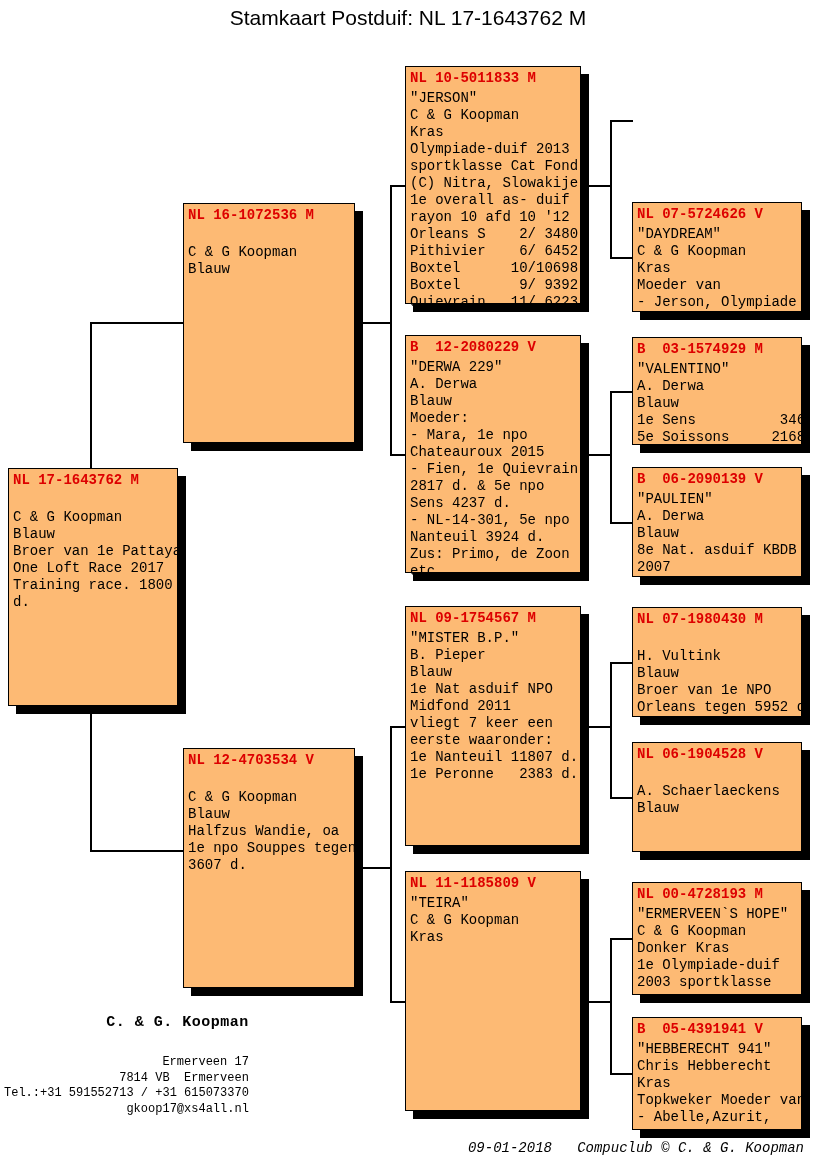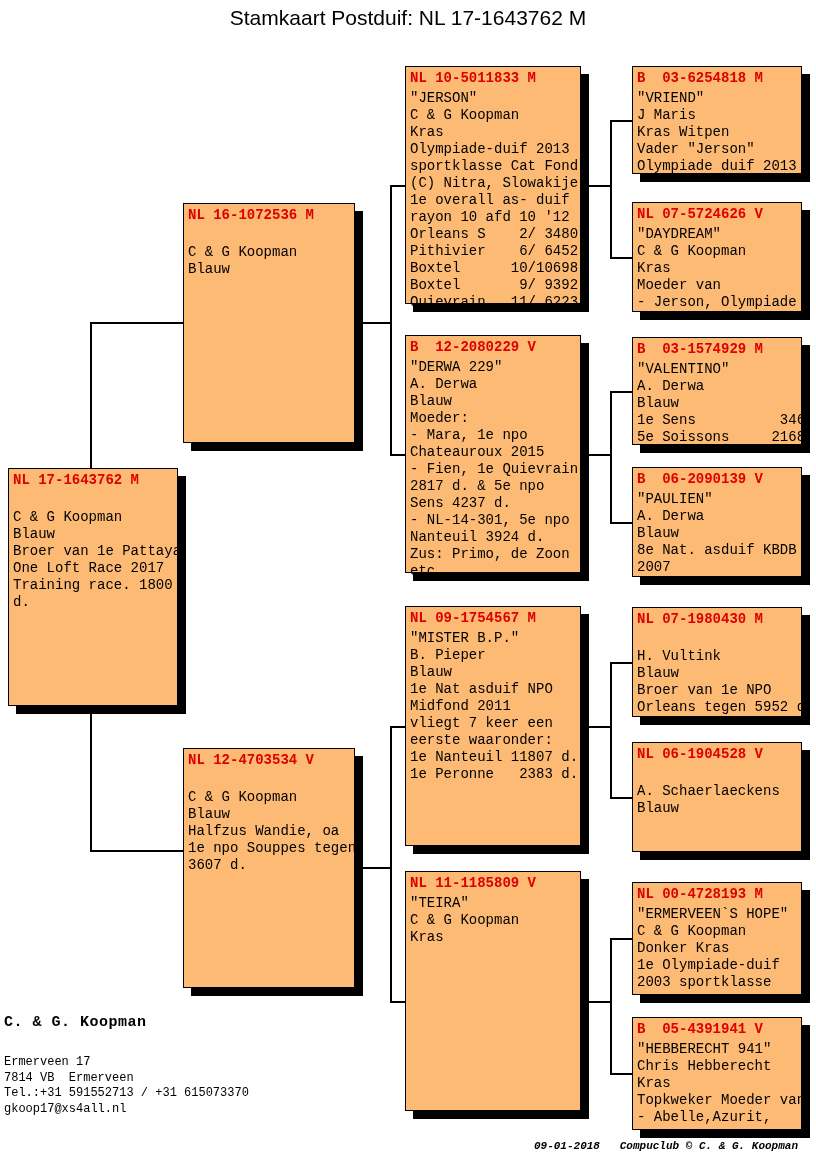--- a/index.html
+++ b/index.html
@@ -32,26 +32,26 @@
     font-weight: bold;
     font-size: 14px; line-height: 17px;
     white-space: pre;
     margin-bottom: 3px;
   }
   .blines {
     font-size: 14px; line-height: 17px;
     white-space: pre;
     color: var(--ink);
   }
-  .owner { position: absolute; left: 4px; top: 1014px; color: var(--ink); }
+  .owner { position: absolute; left: 4px; top: 1014px; color: var(--ink); text-align: right; }
   .owner-name { font-weight: bold; font-size: 15px; letter-spacing: 0.5px; }
   .owner-addr { margin-top: 24px; font-size: 12px; line-height: 15.5px; white-space: pre; }
   .footer {
-    position: absolute; right: 18px; top: 1140px;
-    font-style: italic; font-size: 11px; white-space: pre; color: var(--ink); font-weight: bold;
+    position: absolute; right: 12px; top: 1140px;
+    font-style: italic; font-size: 14px; white-space: pre; color: var(--ink);
   }
 </style>
 </head>
 <body>
 
 <div class="page">
 
   <div class="title">Stamkaart Postduif: NL  17-1643762 M</div>
 
   <div class="hl" style="left:90px;top:322px;width:94px"></div>
@@ -160,28 +160,20 @@
 1e Nanteuil 11807 d.
 1e Peronne   2383 d.</div>
   </div>
   <div class="pbox" style="left:405px;top:871px;width:176px;height:240px">
     <div class="ring">NL 11-1185809 V</div>
     <div class="blines">"TEIRA"
 C &amp; G Koopman
 Kras</div>
   </div>
 
-  <div class="pbox" style="left:632px;top:66px;width:170px;height:108px">
-    <div class="ring">B  03-6254818 M</div>
-    <div class="blines">"VRIEND"
-J Maris
-Kras Witpen
-Vader "Jerson"
-Olympiade duif 2013</div>
-  </div>
   <div class="pbox" style="left:632px;top:202px;width:170px;height:110px">
     <div class="ring">NL 07-5724626 V</div>
     <div class="blines">"DAYDREAM"
 C &amp; G Koopman
 Kras
 Moeder van
 - Jerson, Olympiade</div>
   </div>
   <div class="pbox" style="left:632px;top:337px;width:170px;height:108px">
     <div class="ring">B  03-1574929 M</div>

